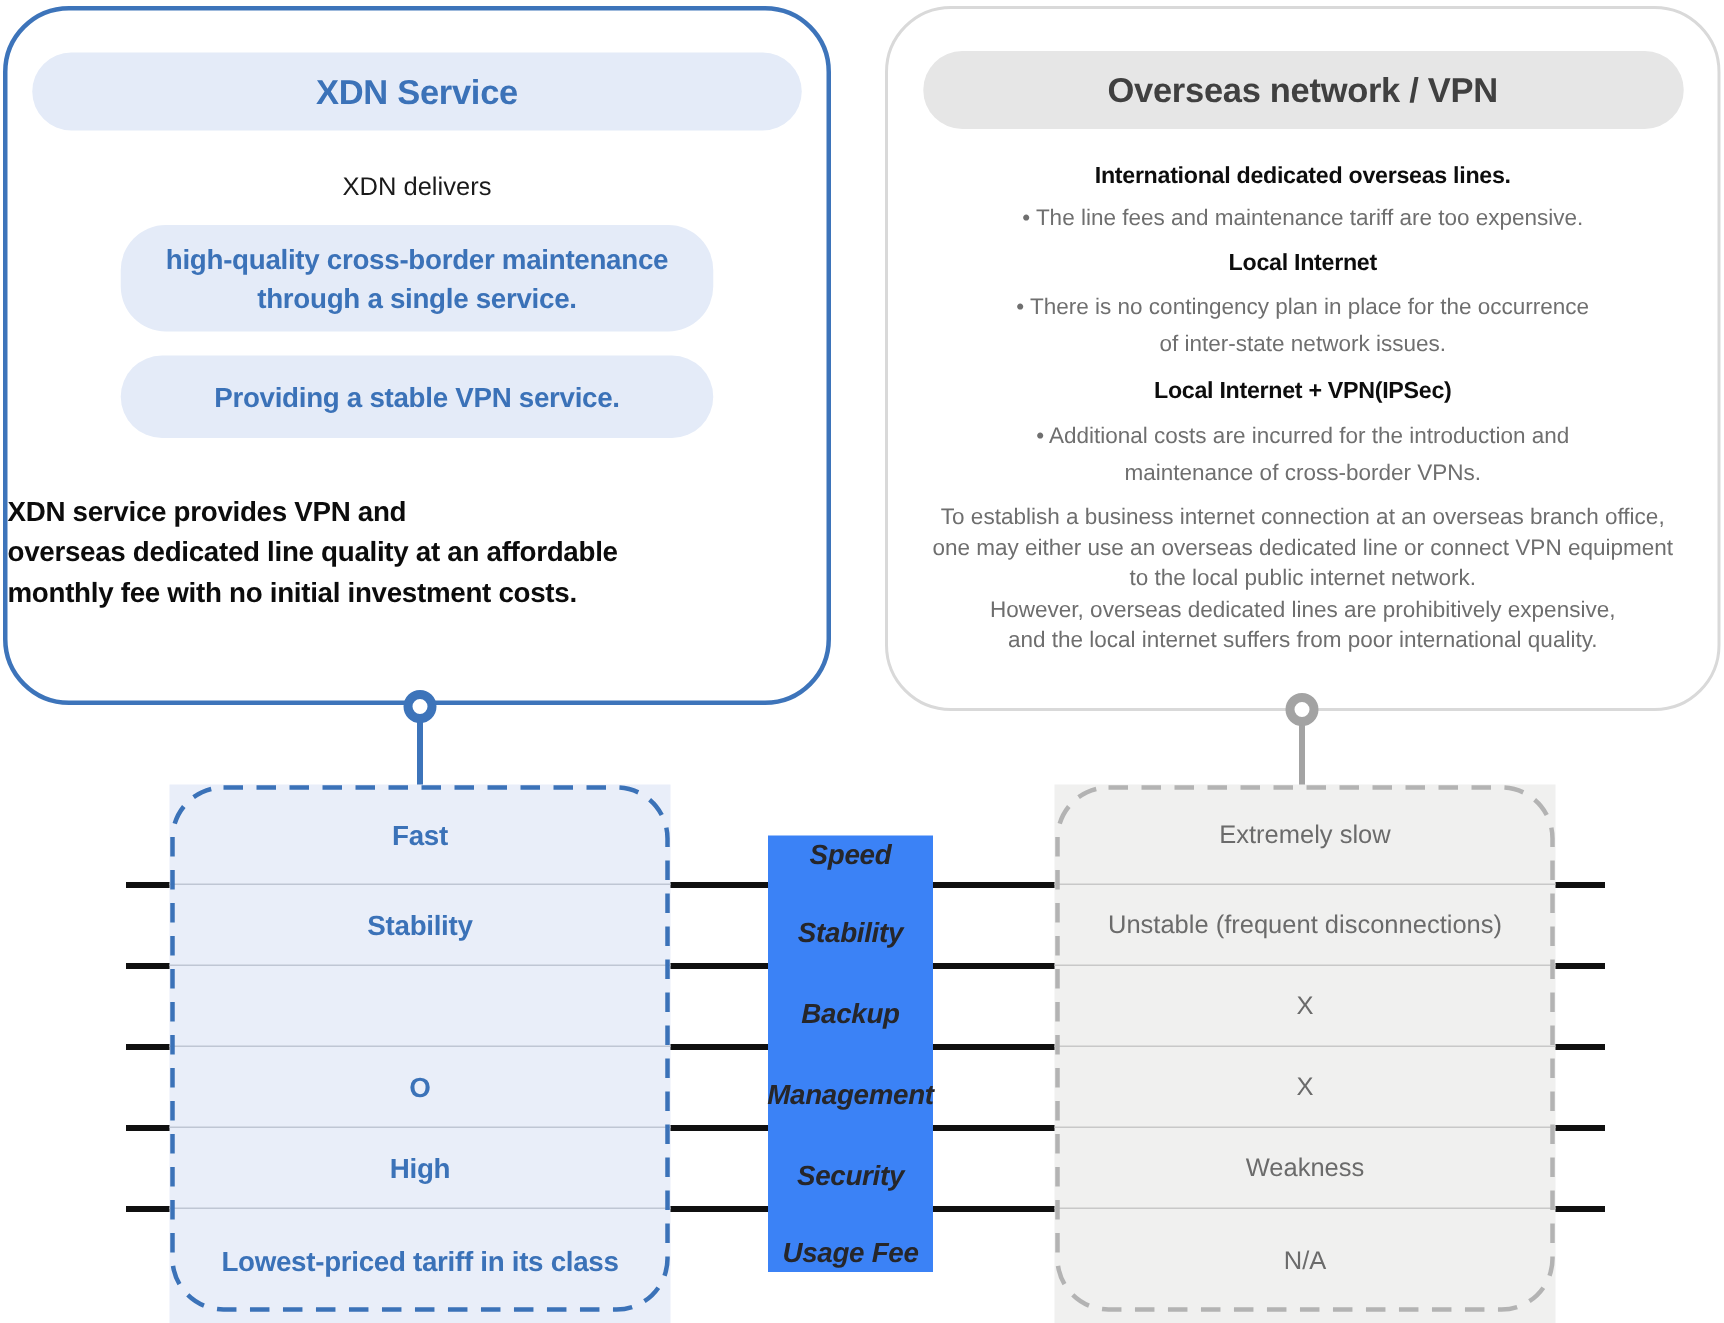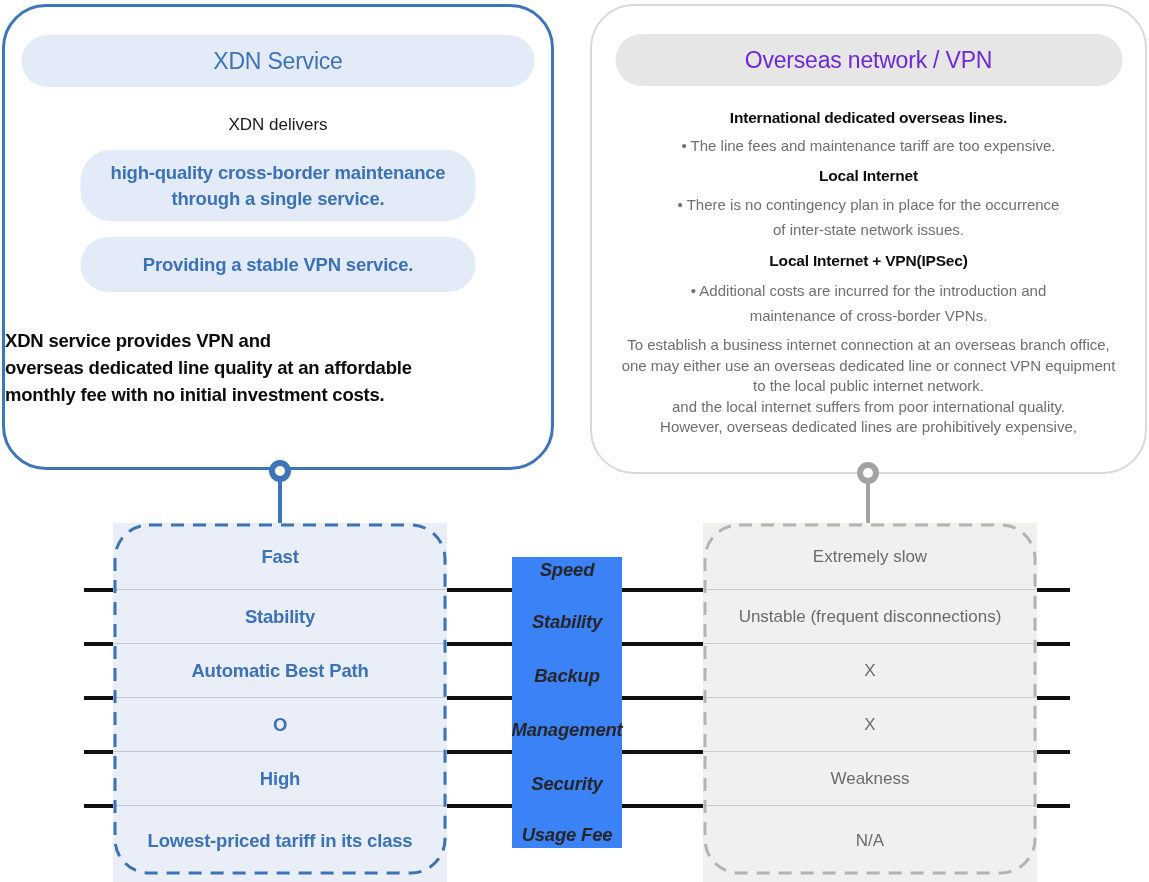--- a/index.html
+++ b/index.html
@@ -10,24 +10,24 @@
   }
 
   
   .card { position:absolute; border-radius:44px; background:#ffffff; }
   .card-blue { left:2px; top:4px; width:552px; height:466px; border:3px solid #3d74ba; }
   .card-gray { left:590px; top:4px; width:557px; height:470px; border:2px solid #d9d9d9; }
 
   .pill-title {
     position:absolute; top:28px; left:50%; transform:translateX(-50%);
     height:52px; border-radius:26px; display:flex; align-items:center; justify-content:center;
-    font-size:23px; font-weight:normal; letter-spacing:-0.2px; white-space:nowrap;
+    font-size:23px; font-weight:bold; letter-spacing:-0.2px; white-space:nowrap;
   }
   .pill-title.blue { width:513px; background:#e4ebf8; color:#3b72b8; }
-  .pill-title.gray { width:507px; background:#e6e6e6; color:#6d28d9; }
+  .pill-title.gray { width:507px; background:#e6e6e6; color:#404040; }
 
   .xdn-intro { position:absolute; top:108px; left:0; right:0; text-align:center;
     font-size:17px; color:#1a1a1a; line-height:20px; }
 
   .xdn-pill {
     position:absolute; left:50%; transform:translateX(-50%); width:395px;
     background:#e4ebf8; color:#3b72b8; font-weight:bold; font-size:18.5px;
     border-radius:30px; display:flex; flex-direction:column; align-items:center;
     justify-content:center; text-align:center; line-height:26px; letter-spacing:-0.2px;
   }
@@ -123,22 +123,22 @@
     <div class="ov-heading" style="top:245px">Local Internet + VPN(IPSec)</div>
     <div class="ov-bullet" style="top:272px">
       <div>• Additional costs are incurred for the introduction and</div>
       <div>maintenance of cross-border VPNs.</div>
     </div>
 
     <div class="ov-note">
       <div>To establish a business internet connection at an overseas branch office,</div>
       <div>one may either use an overseas dedicated line or connect VPN equipment</div>
       <div>to the local public internet network.</div>
+      <div>However, overseas dedicated lines are prohibitively expensive,</div>
       <div>and the local internet suffers from poor international quality.</div>
-      <div>However, overseas dedicated lines are prohibitively expensive,</div>
     </div>
   </div>
 
   <div class="vline blue"></div>
   <div class="vline gray"></div>
   <div class="dot blue"></div>
   <div class="dot gray"></div>
 
   <div class="row-line" style="top:588px"></div>
   <div class="row-line" style="top:642px"></div>
@@ -147,21 +147,20 @@
   <div class="row-line" style="top:804px"></div>
 
   <div class="tbl-bg blue">
     <div class="sep s1"></div>
     <div class="sep s2"></div>
     <div class="sep s3"></div>
     <div class="sep s4"></div>
     <div class="sep s5"></div>
     <div class="cell c1">Fast</div>
     <div class="cell c2">Stability</div>
-    <div class="cell c3">Automatic Best Path</div>
     <div class="cell c4">O</div>
     <div class="cell c5">High</div>
     <div class="cell c6">Lowest-priced tariff in its class</div>
   </div>
   <svg class="dash-svg blue" viewBox="0 0 334 352">
     <rect x="2" y="2" width="330" height="348" rx="34" fill="none" stroke="#3b72b8" stroke-width="3" stroke-dasharray="13 9"></rect>
   </svg>
 
   <div class="black-col">
     <div class="crit k1">Speed</div>

